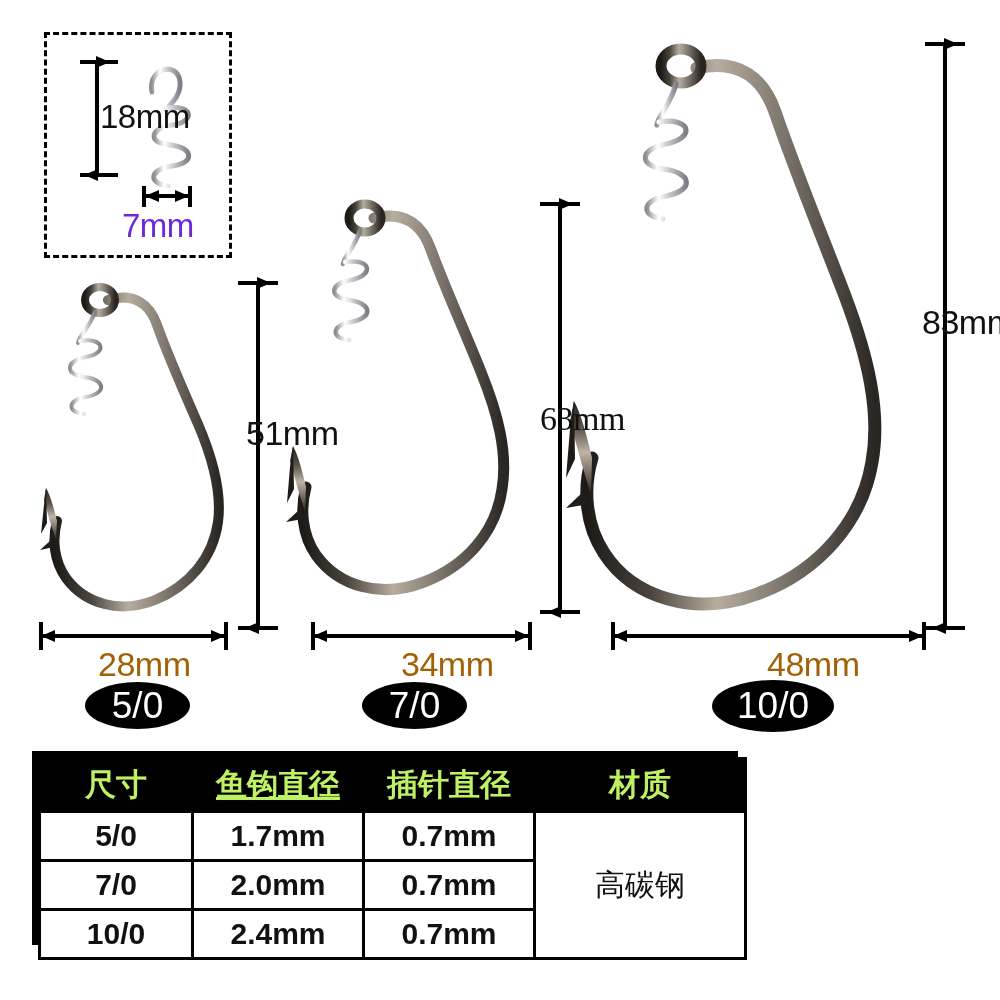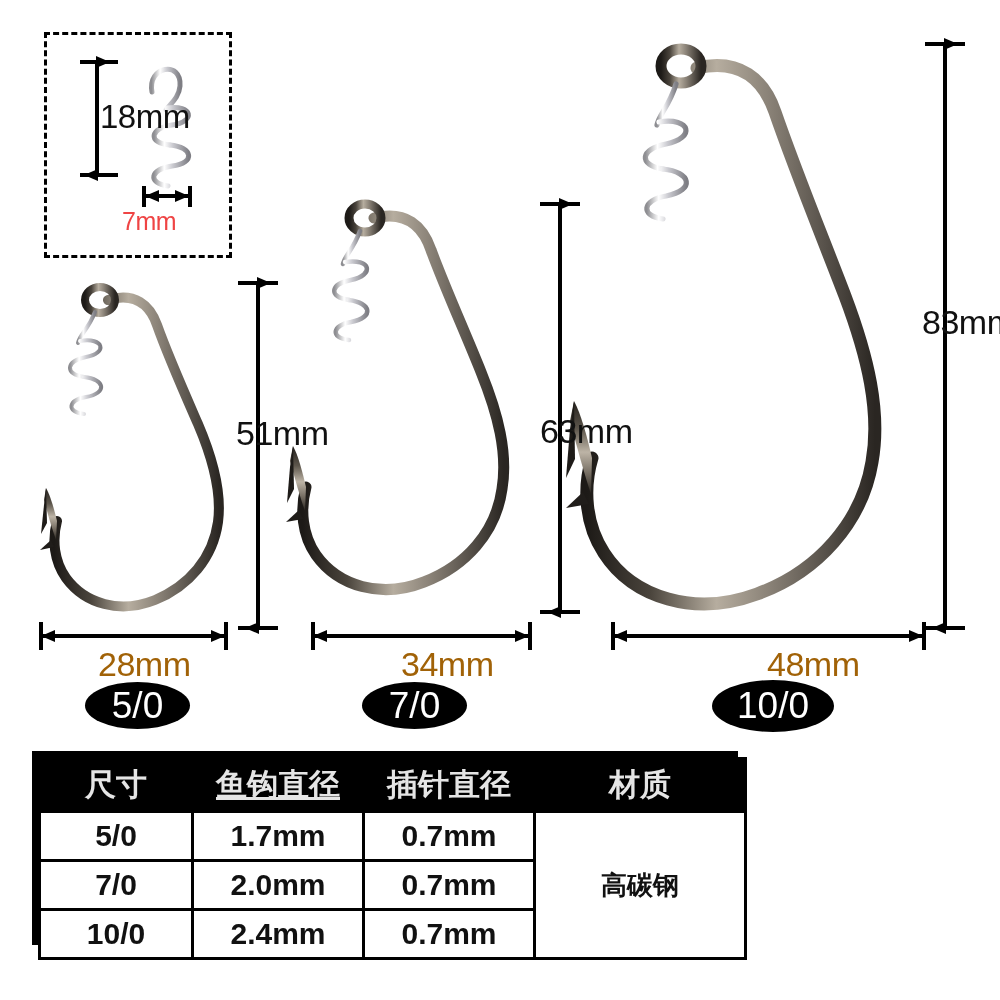--- a/index.html
+++ b/index.html
@@ -34,22 +34,22 @@
     top: 98px;
     font-size: 33px;
     color: #111;
     letter-spacing: -0.5px;
     white-space: nowrap;
     margin-left: 42px;
   }
   #inset-label-7 {
     left: 122px;
     top: 207px;
-    font-size: 25px;
-    color: #ef4444;
+    font-size: 33px;
+    color: #6d28d9;
     letter-spacing: -0.5px;
     white-space: nowrap;
   }
 
   
   .dim-text {
     font-size: 34px;
     color: #a16207;
     white-space: nowrap;
     letter-spacing: -0.5px;
@@ -84,36 +84,36 @@
   #spec-table th, #spec-table td {
     border: 3px solid #000;
     text-align: center;
     font-size: 30px;
     color: #111;
     padding: 0;
     height: 46px;
   }
   #spec-table thead th {
     background: #000;
-    color: #e5e5e5;
+    color: #bef264;
     font-weight: bold;
     height: 50px;
     font-size: 31px;
     border-color: #000;
   }
   #spec-table tbody td {
     background: #fff;
     font-weight: bold;
   }
   #spec-table tbody td.size-cell {
     font-weight: bold;
   }
   #spec-table td.material-cell {
-    font-weight: bold;
-    font-size: 26px;
+    font-weight: normal;
+    font-size: 30px;
   }
   
   #table-frame {
     left: 32px;
     top: 751px;
     width: 706px;
     height: 194px;
     background: #000;
     z-index: 0;
   }
@@ -285,24 +285,24 @@
         <line x1="613" y1="622" x2="613" y2="650"></line>
         <line x1="924" y1="622" x2="924" y2="650"></line>
       </g>
     </g>
   </svg>
 
   <div class="abs" id="inset-box"></div>
   <div class="abs" id="inset-label-18">18mm</div>
   <div class="abs" id="inset-label-7">7mm</div>
 
-  <div class="abs dim-text-v" style="left:236px;top:414px;">51mm</div>
+  <div class="abs dim-text-v" style="left:246px;top:414px;">51mm</div>
   <div class="abs dim-text" style="left:98px;top:645px;">28mm</div>
 
-  <div class="abs dim-text-v" style="left:540px;top:412px;">63mm</div>
+  <div class="abs dim-text-v" style="left:540px;top:400px;font-family:Liberation Serif, serif;">63mm</div>
   <div class="abs dim-text" style="left:401px;top:645px;">34mm</div>
 
   <div class="abs dim-text-v" style="left:922px;top:303px;">83mm</div>
   <div class="abs dim-text" style="left:728px;top:645px;margin-left:39px;">48mm</div>
 
   <div class="abs size-badge" style="left:85px;top:682px;width:105px;height:47px;">
     <span>5/0</span>
   </div>
   <div class="abs size-badge" style="left:362px;top:682px;width:105px;height:47px;">
     <span>7/0</span>

